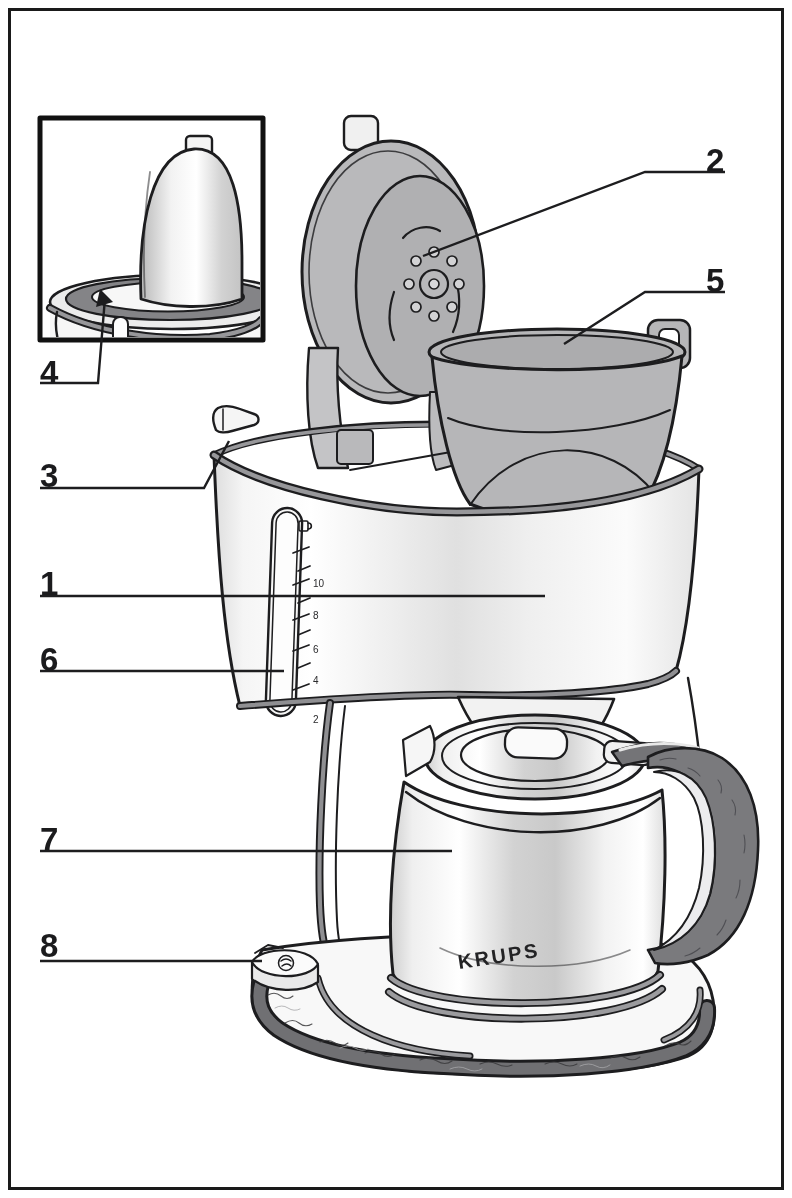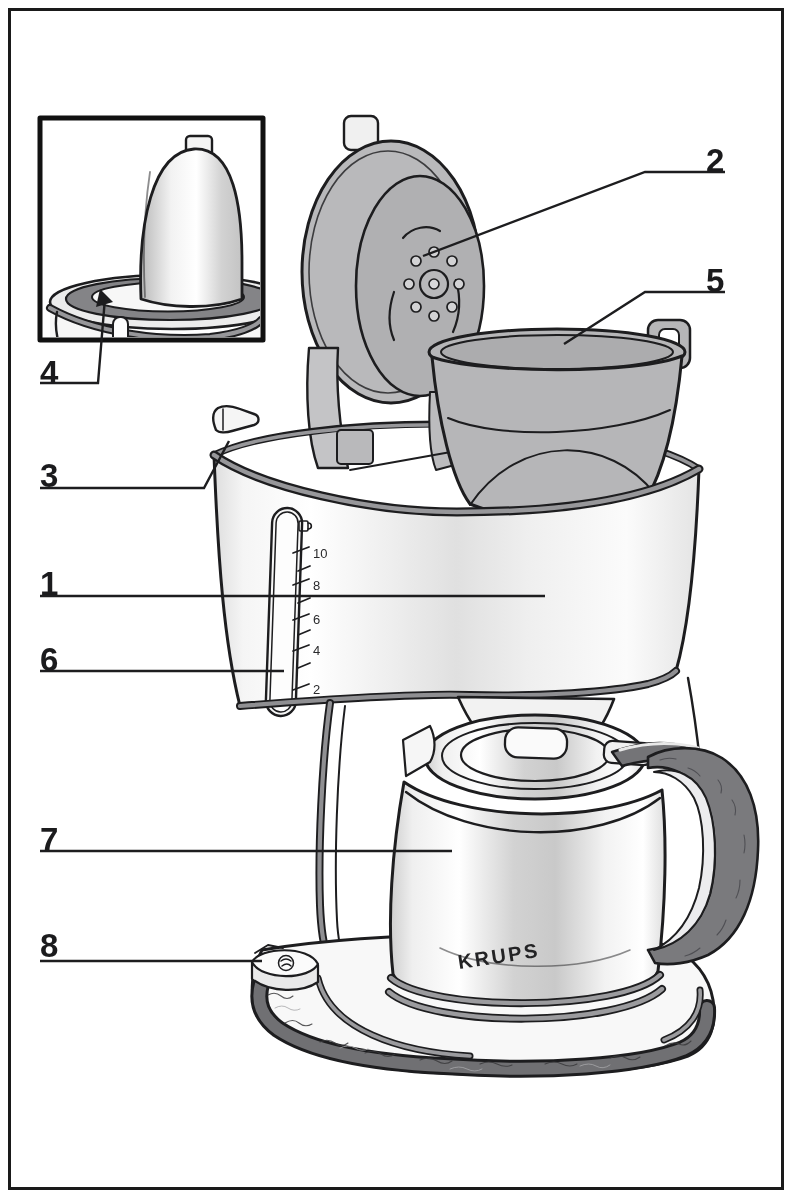--- a/index.html
+++ b/index.html
@@ -7,21 +7,21 @@
     position:relative;width:792px;height:1198px;background:#ffffff;overflow:hidden;
     font-family:"Liberation Sans",sans-serif;
   }
   .page-border{position:absolute;inset:8px;border:3px solid #1a1a1a;pointer-events:none;}
   .scene{position:absolute;left:0;top:0;width:792px;height:1198px;}
   .callout{
     position:absolute;font-size:33px;font-weight:700;color:#1b1b1d;line-height:1;
     letter-spacing:0;
   }
   .gauge-num{
-    position:absolute;font-size:13px;font-weight:400;color:#2a2a2c;line-height:1;
+    position:absolute;font-size:10px;font-weight:400;color:#2a2a2c;line-height:1;margin-top:32px;
   }
   .brand{
     position:absolute;left:458px;top:951px;width:110px;
     font-size:20px;font-weight:700;letter-spacing:2.5px;color:#232325;
     transform:rotate(-8.5deg);transform-origin:left center;
   }
 </style>
 </head>
 <body>
 

